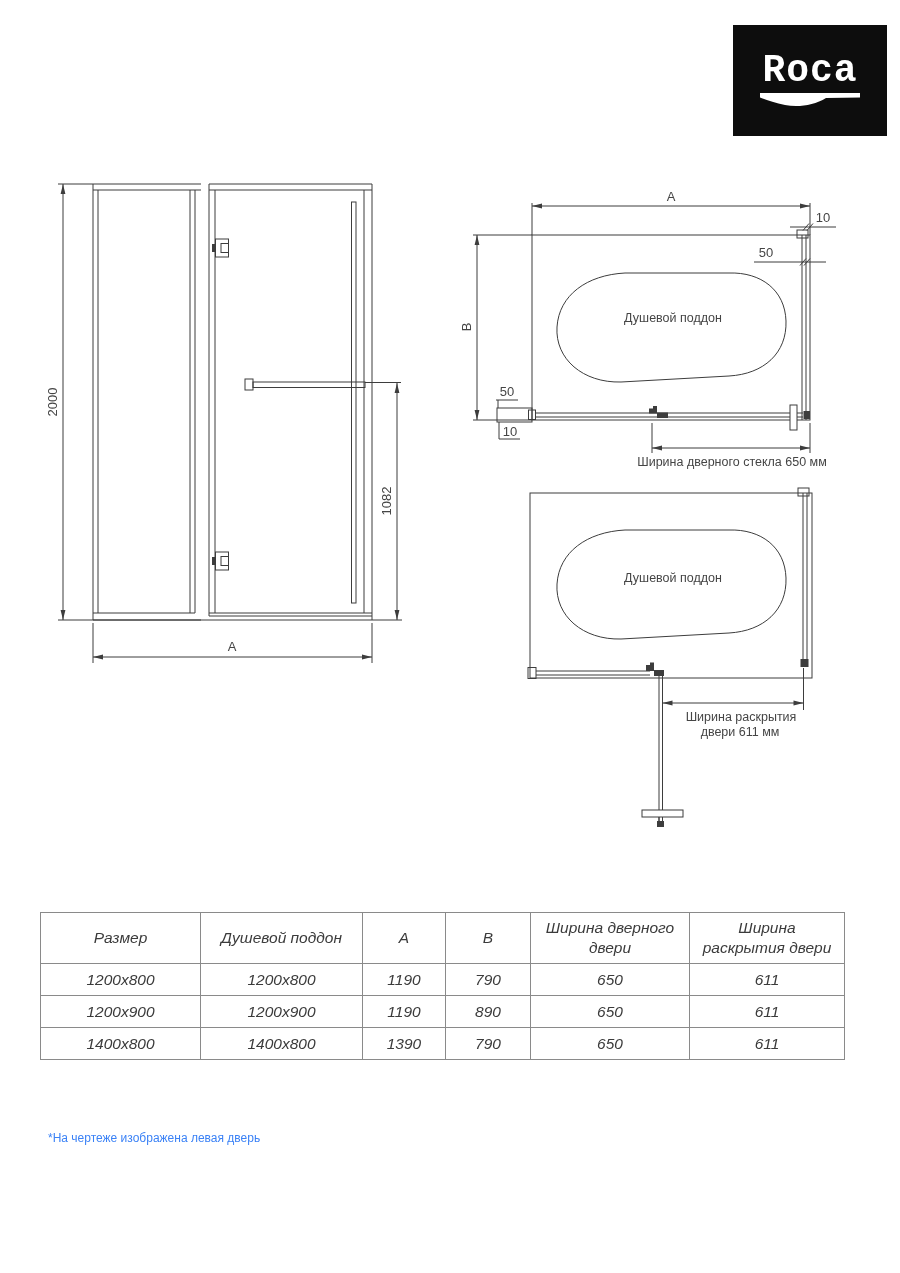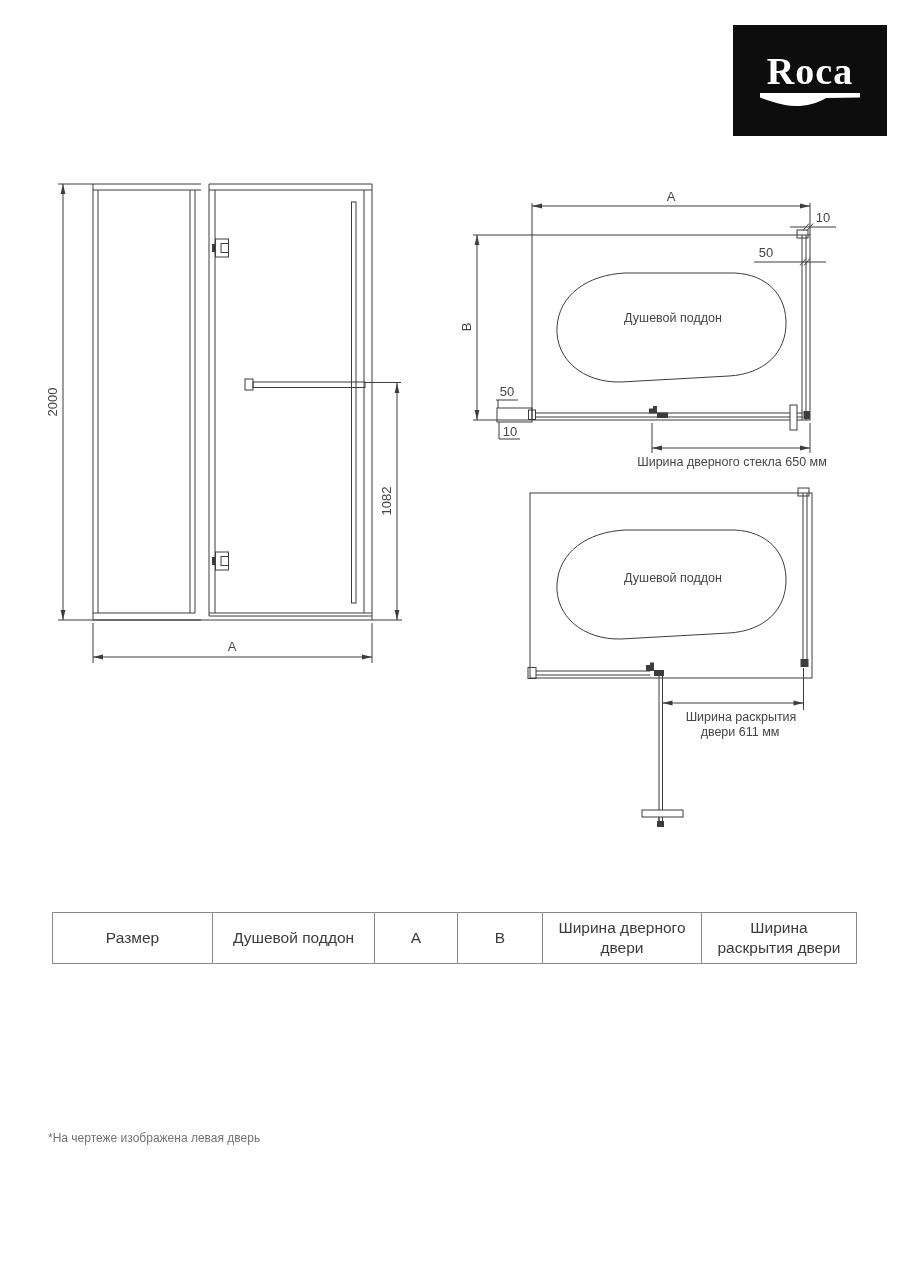--- a/index.html
+++ b/index.html
@@ -2,37 +2,37 @@
 <html><head>
 <meta charset="utf-8">
 <style>
   html,body{margin:0;padding:0;background:#fff;}
   .page{position:relative;width:900px;height:1273px;background:#fff;overflow:hidden;
         font-family:"Liberation Sans",sans-serif;color:#3c3c3c;}
   
   .logo{position:absolute;left:733px;top:25px;width:154px;height:111px;background:#0d0d0d;
         display:flex;flex-direction:column;align-items:center;justify-content:center;}
   .logo-text{color:#fff;font-weight:bold;font-size:38px;line-height:1;
-             font-family:Liberation Serif, serif;letter-spacing:1px;}
+             font-family:Liberation Mono, monospace;letter-spacing:1px;}
   .logo-wave{width:104px;height:16px;margin-top:3px;}
   
   .drawing{position:absolute;}
   .drawing .s{stroke:#3d3d3d;stroke-width:1;fill:none;}
   .drawing .f{fill:#3d3d3d;stroke:none;}
   .drawing .w{fill:#fff;stroke:#3d3d3d;stroke-width:1;}
   .drawing text{fill:#454545;font-size:13px;font-family:"Liberation Sans",sans-serif;}
   .drawing text.lbl{font-size:12.5px;}
   
-  .spec-table{position:absolute;left:52px;top:912px;width:804px;border-collapse:collapse;
-              table-layout:fixed;}
+  .spec-table{position:absolute;left:40px;top:912px;width:804px;border-collapse:collapse;
+              table-layout:fixed;font-style:italic;}
   .spec-table th,.spec-table td{border:1px solid #8a8a8a;text-align:center;vertical-align:middle;
               font-weight:normal;font-size:15.5px;color:#3b3b3b;padding:0;}
   .spec-table th{height:50px;white-space:pre-line;line-height:1.3;}
   .spec-table td{height:31px;}
-  .footnote{position:absolute;left:48px;top:1131px;font-size:12px;color:#737373;}
+  .footnote{position:absolute;left:48px;top:1131px;font-size:12px;color:#3b82f6;}
 </style>
 </head>
 <body>
 
 <div class="page">
 
   <div class="logo">
     <div class="logo-text">Roca</div>
     <svg class="logo-wave" viewBox="0 0 100 16">
       <path d="M0 0 H100 V4.5 L66 5 C 54 12.5 38 14.5 25 12 C 15 10 6 6.5 0 4.5 Z" fill="#ffffff"></path>
@@ -222,18 +222,42 @@
         <th>Душевой поддон</th>
         <th>A</th>
         <th>B</th>
         <th>Ширина дверного
 двери</th>
         <th>Ширина
 раскрытия двери</th>
       </tr>
     </thead>
     <tbody>
+      <tr>
+        <td>1200x800</td>
+        <td>1200x800</td>
+        <td>1190</td>
+        <td>790</td>
+        <td>650</td>
+        <td>611</td>
+      </tr>
+      <tr>
+        <td>1200x900</td>
+        <td>1200x900</td>
+        <td>1190</td>
+        <td>890</td>
+        <td>650</td>
+        <td>611</td>
+      </tr>
+      <tr>
+        <td>1400x800</td>
+        <td>1400x800</td>
+        <td>1390</td>
+        <td>790</td>
+        <td>650</td>
+        <td>611</td>
+      </tr>
     </tbody>
   </table>
 
   <div class="footnote">*На чертеже изображена левая дверь</div>
 
 </div>
 
 </body></html>

